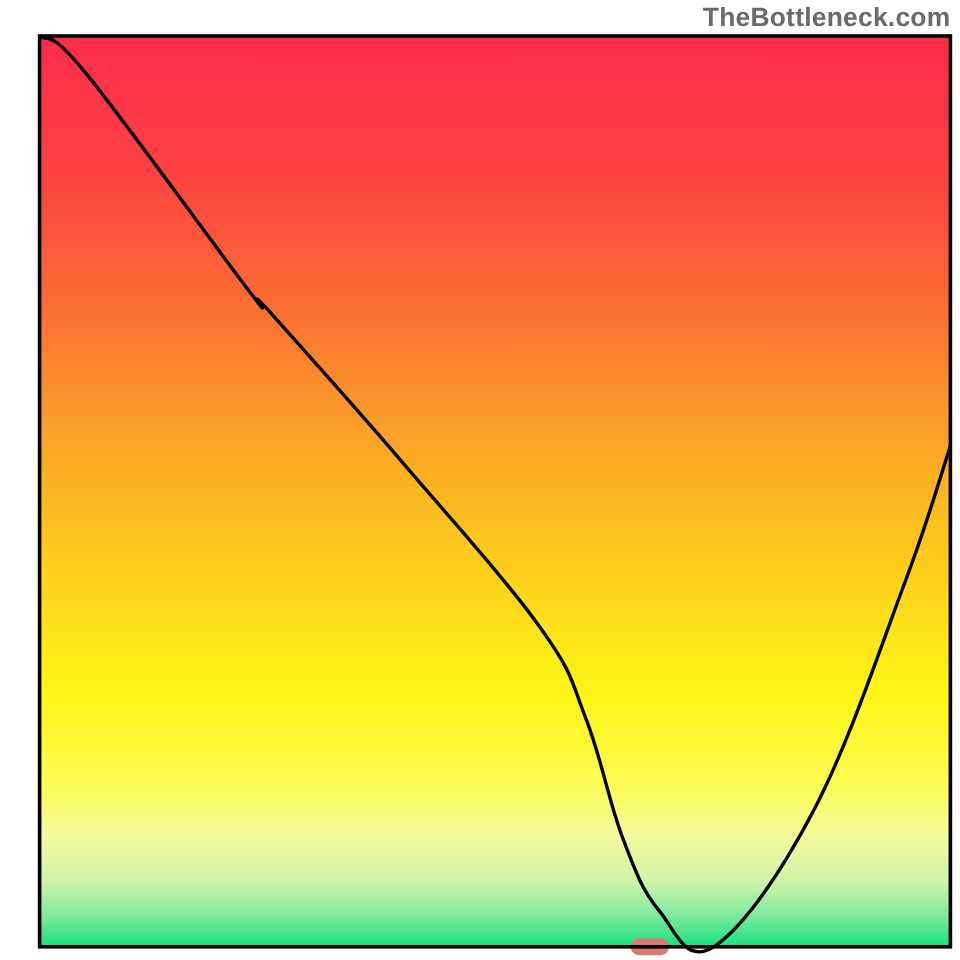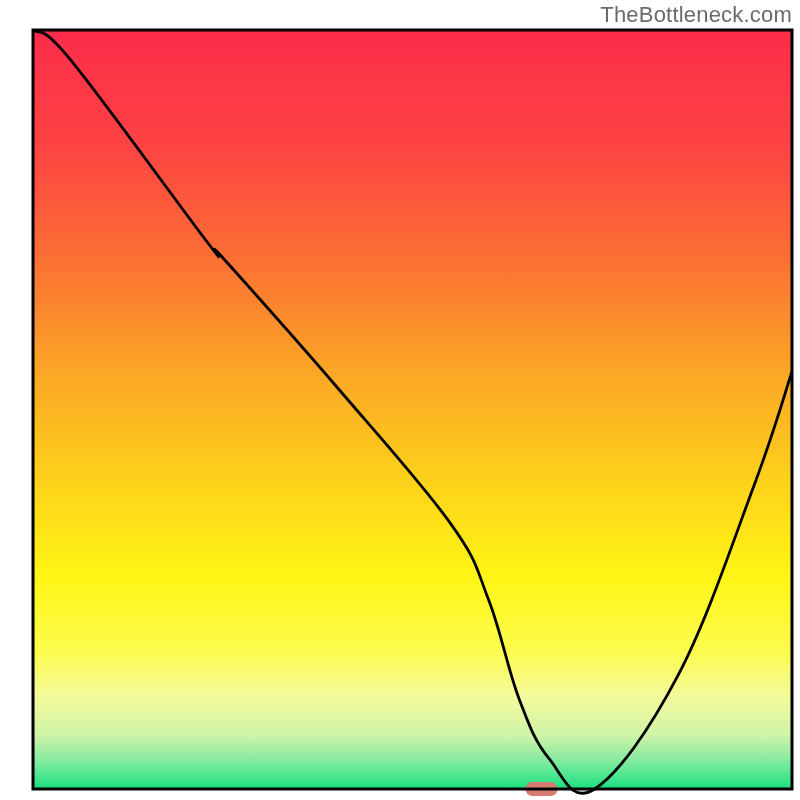--- a/index.html
+++ b/index.html
@@ -14,21 +14,21 @@
   .frame {
     position: relative;
     width: 800px;
     height: 800px;
   }
   .watermark {
     position: absolute;
     top: 2px;
     right: 8px;
     font-size: 22px;
-    font-weight: 400;
+    font-weight: 700;
     color: #6a6a6a;
     letter-spacing: 0.2px;
   }
   svg {
     display: block;
   }
 </style>
 </head>
 <body>
 

